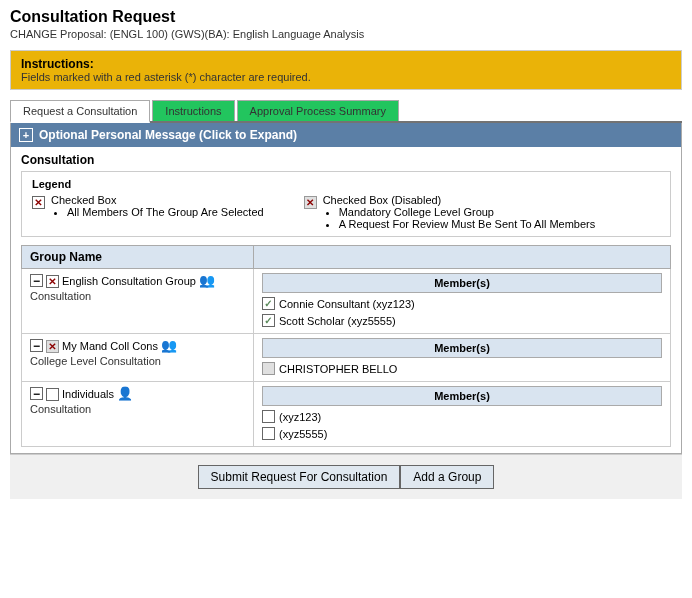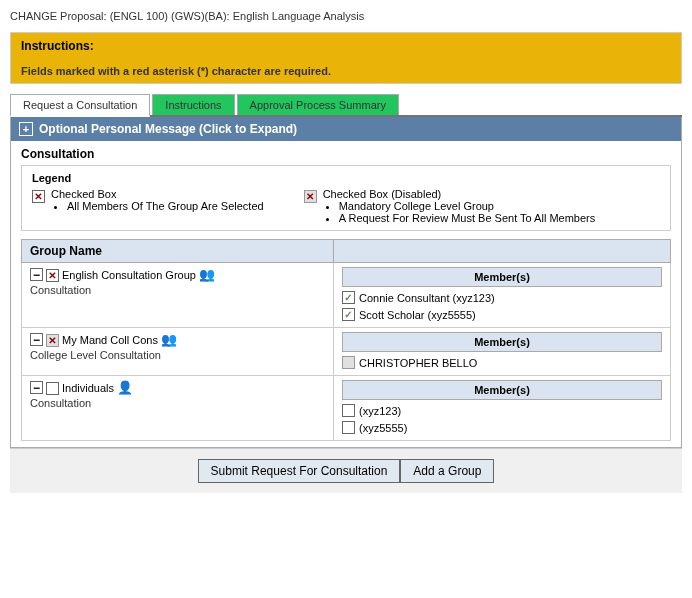--- a/index.html
+++ b/index.html
@@ -4,21 +4,21 @@
   <style>
     * { box-sizing: border-box; margin: 0; padding: 0; }
     body { font-family: Arial, sans-serif; font-size: 12px; background: #fff; width: 692px; }
 
     .page-header { padding: 8px 10px 4px 10px; }
     .page-title { font-size: 16px; font-weight: bold; color: #000; }
     .page-subtitle { font-size: 11px; color: #333; margin-top: 2px; }
 
     .instructions-box { background: #eab308; border: 1px solid #ccc; margin: 6px 10px; padding: 6px 10px; }
     .instructions-title { font-weight: bold; font-size: 12px; }
-    .instructions-text { font-size: 11px; margin-top: 12px; color: #333; font-weight: bold; }
+    .instructions-text { font-size: 11px; margin-top: 0; color: #333; }
 
     .tabs-bar { display: flex; margin: 10px 10px 0 10px; border-bottom: 2px solid #737373; }
     .tab { padding: 4px 12px; border: 1px solid #aaa; border-bottom: none; background: #22c55e; font-size: 11px; cursor: pointer; margin-right: 2px; color: #333; }
     .tab.active { background: #fff; border-bottom: 2px solid #fff; margin-bottom: -2px; z-index: 1; position: relative; }
 
     .main-content { border: 1px solid #aaa; border-top: none; margin: 0 10px; padding: 0; }
 
     .expand-bar { background: #5b7fa6; color: #fff; padding: 5px 8px; display: flex; align-items: center; font-size: 12px; font-weight: bold; cursor: pointer; }
     .expand-icon { width: 14px; height: 14px; border: 1px solid #fff; display: inline-flex; align-items: center; justify-content: center; margin-right: 6px; font-size: 11px; font-weight: bold; }
 
@@ -32,21 +32,21 @@
     .legend-item ul { margin-left: 12px; padding-left: 4px; }
     .legend-item li { font-size: 11px; }
     .checkbox-sample { width: 13px; height: 13px; border: 1px solid #666; display: inline-flex; align-items: center; justify-content: center; font-size: 10px; background: #fff; margin-top: 2px; flex-shrink: 0; }
     .checkbox-sample.checked { background: #fff; }
     .checkbox-sample.disabled { background: #e0e0e0; border-color: #999; }
 
     .group-table { width: 100%; border-collapse: collapse; }
     .group-table th { background: #d9e4f0; border: 1px solid #aaa; padding: 4px 8px; text-align: left; font-size: 12px; font-weight: bold; }
     .group-table td { border: 1px solid #ccc; padding: 4px 8px; vertical-align: top; font-size: 11px; }
 
-    .group-name-cell { width: 312px; }
+    .group-name-cell { width: 232px; }
     .members-header { background: #d9e4f0; font-weight: bold; font-size: 11px; border: 1px solid #aaa; padding: 3px 6px; margin-bottom: 2px; text-align: center; }
     .member-row { display: flex; align-items: center; gap: 4px; padding: 2px 0; font-size: 11px; }
     .member-checkbox { width: 13px; height: 13px; border: 1px solid #666; display: inline-flex; align-items: center; justify-content: center; font-size: 9px; background: #fff; flex-shrink: 0; }
     .member-checkbox.checked { }
 
     .group-row-cell { background: #fff; }
     .group-label { display: flex; align-items: center; gap: 3px; flex-wrap: wrap; }
     .group-sub-label { font-size: 11px; color: #333; margin-top: 2px; }
     .minus-icon { width: 13px; height: 13px; border: 1px solid #666; display: inline-flex; align-items: center; justify-content: center; font-size: 12px; font-weight: bold; background: #fff; cursor: pointer; flex-shrink: 0; }
     .people-icon { font-size: 13px; color: #555; }
@@ -57,20 +57,21 @@
     .btn { padding: 4px 12px; font-size: 12px; border: 1px solid #666; background: #e0e8f0; cursor: pointer; color: #000; }
 
     .checkbox-x { color: #8b0000; font-weight: bold; font-size: 10px; }
     .gray-check { background: #e0e0e0; }
   </style>
 </head>
 <body>
 
 <div>
   <div class="page-header">
+    <div class="page-title">Consultation Request</div>
     <div class="page-subtitle">CHANGE Proposal: (ENGL 100) (GWS)(BA): English Language Analysis</div>
   </div>
 </div>
 
 <div class="instructions-box">
   <div class="instructions-title">Instructions:</div>
   <div class="instructions-text">Fields marked with a red asterisk (*) character are required.</div>
 </div>
 
 <div class="tabs-bar">

